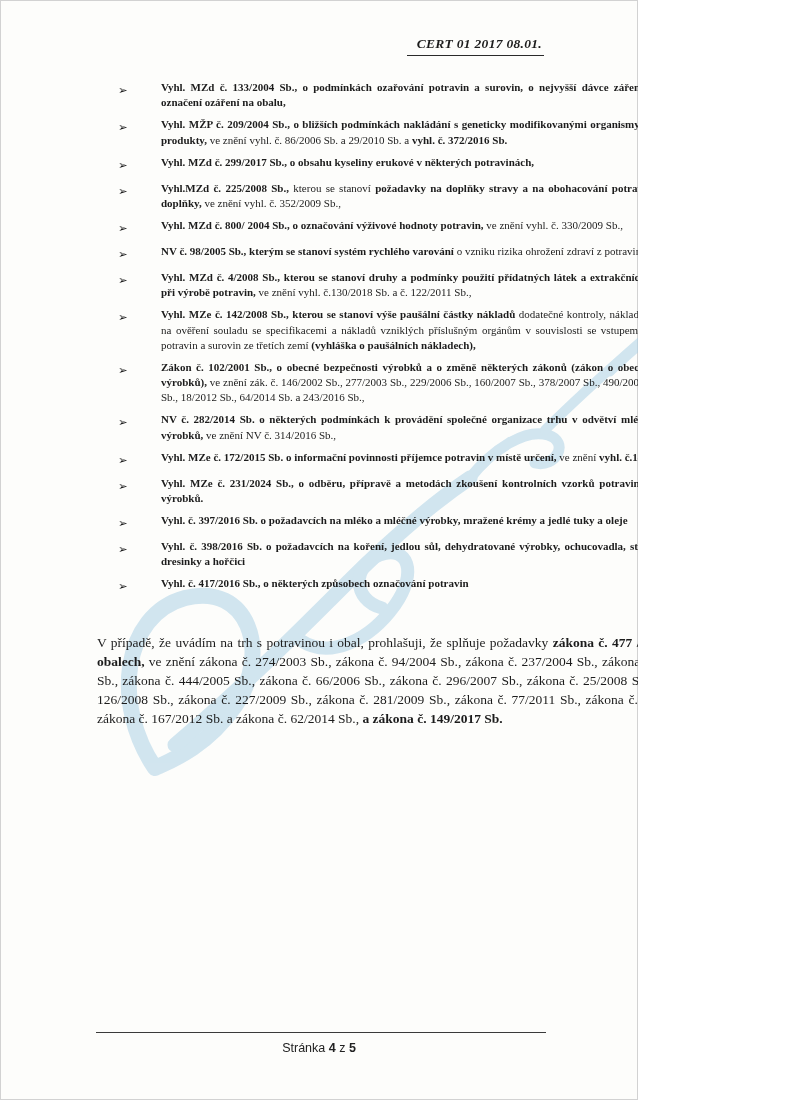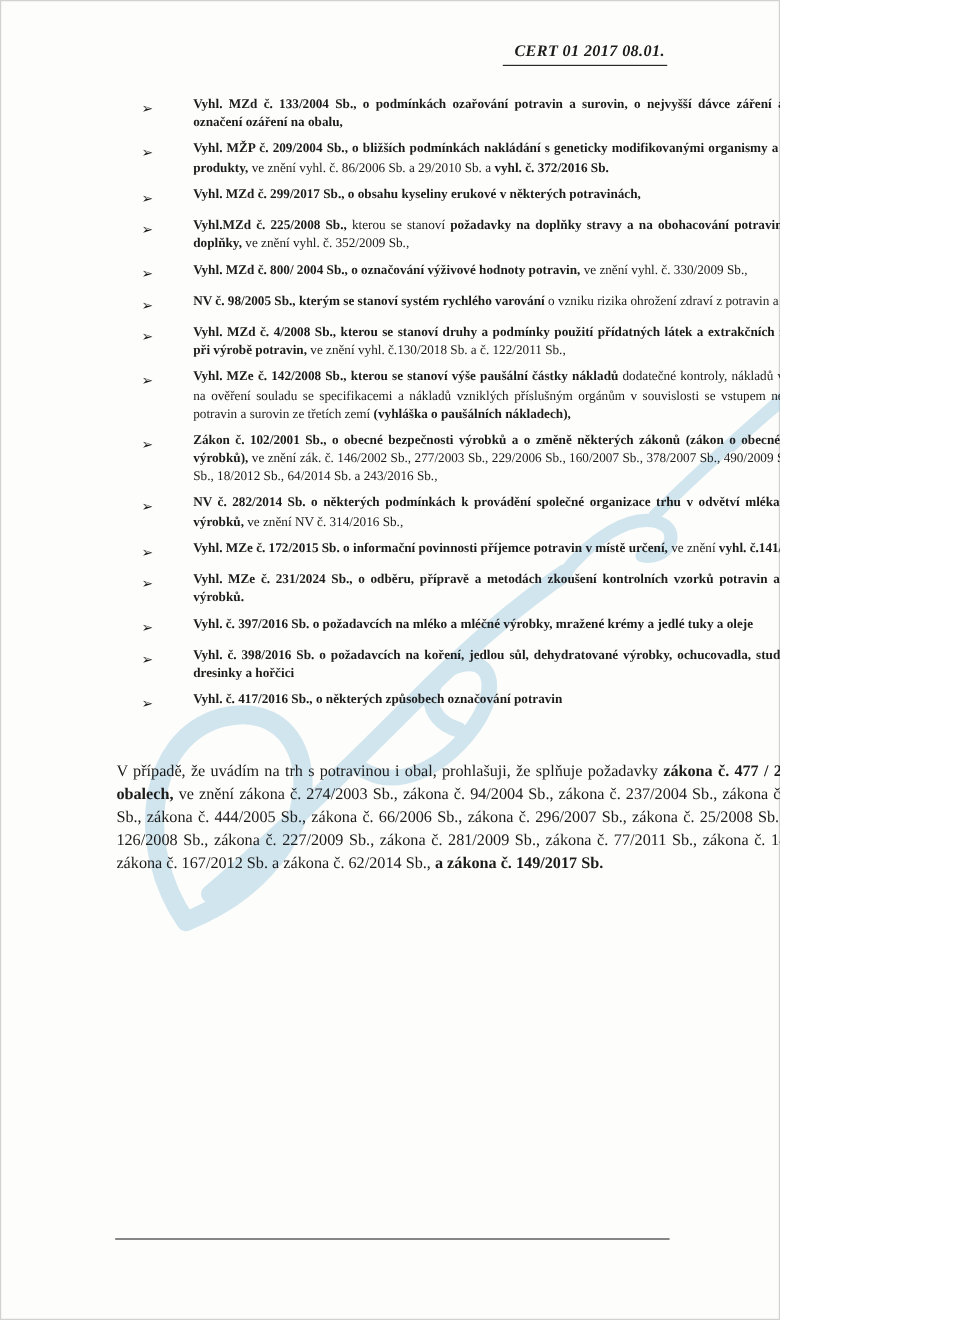--- a/index.html
+++ b/index.html
@@ -5,21 +5,20 @@
   html, body { margin: 0; padding: 0; background: #ffffff; }
   .page {
     position: relative;
     width: 638px;
     height: 1100px;
     background: #fdfdfb;
     box-shadow: inset 0 0 0 1px #d2d2d2;
     overflow: hidden;
     font-family: "Liberation Serif", serif;
     color: #1c1c1c;
-    padding-left: 12px;
   }
   .watermark {
     position: absolute;
     left: 0; top: 0;
     width: 800px; height: 1100px;
     z-index: 0;
     pointer-events: none;
   }
   .header {
     position: absolute;
@@ -181,14 +180,17 @@
           <span class="bullet">➢</span>
           <div class="item-text"><span class="b">Vyhl. č. 417/2016 Sb., o některých způsobech označování potravin</span></div>
         </div>
       </div>
     <div class="paras">
         <div class="para"><span>V případě, že uvádím na trh s potravinou i obal, prohlašuji, že splňuje požadavky </span><span class="b">zákona č. 477 / 2001 Sb., o obalech, </span><span>ve znění zákona č. 274/2003 Sb., zákona č. 94/2004 Sb., zákona č. 237/2004 Sb., zákona č. 257/2004 Sb., zákona č. 444/2005 Sb., zákona č. 66/2006 Sb., zákona č. 296/2007 Sb., zákona č. 25/2008 Sb., zákona č. 126/2008 Sb., zákona č. 227/2009 Sb., zákona č. 281/2009 Sb., zákona č. 77/2011 Sb., zákona č. 18/2012 Sb. zákona č. 167/2012 Sb. a zákona č. 62/2014 Sb., </span><span class="b">a zákona č. 149/2017 Sb.</span></div>
       </div>
   </div>
 
   <div class="footer-line"></div>
+  <div class="footer">
+    <span class="footer-text"><span>Stránka </span><span class="b">4</span><span> z </span><span class="b">5</span></span>
+  </div>
 
 </div>
 
 </body></html>

